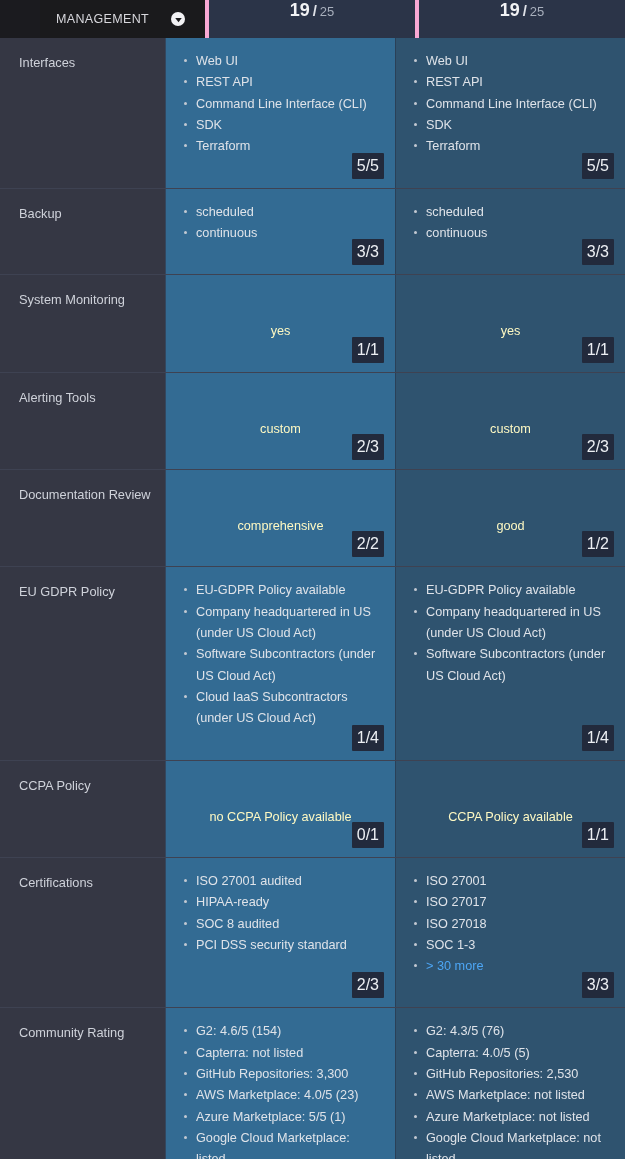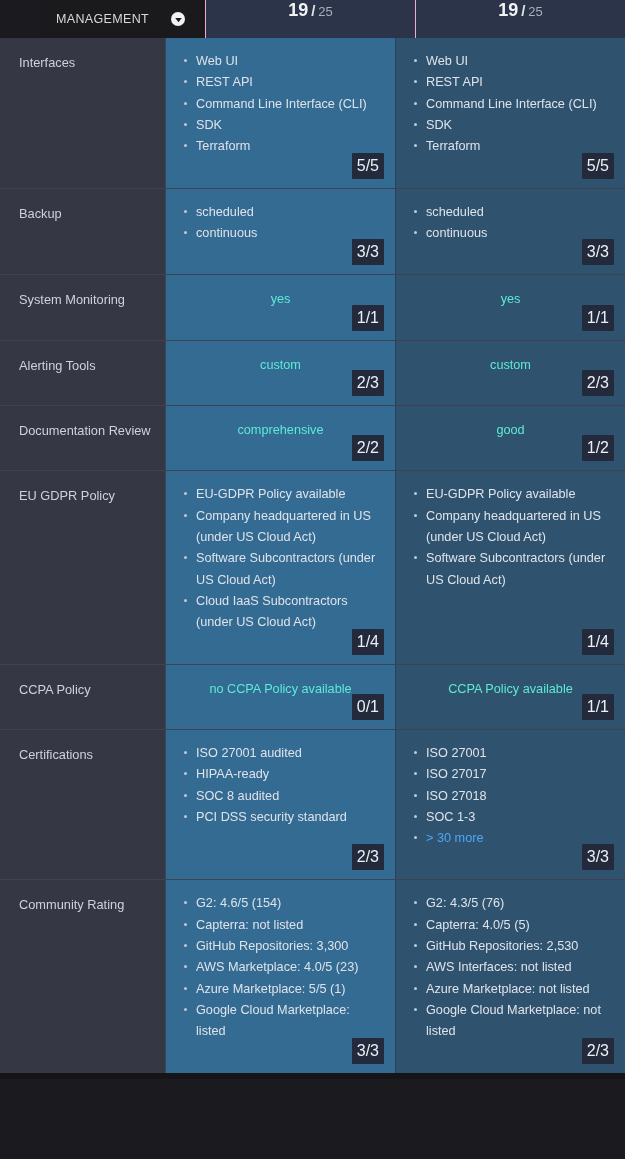--- a/index.html
+++ b/index.html
@@ -47,21 +47,21 @@
     margin-right: 4px;
   }
   .collapse-icon svg { display: block; }
   .hdr-score {
     flex: 1 1 0;
     background: #2b3448;
     display: flex;
     align-items: baseline;
     justify-content: center;
     gap: 3px;
-    border-left: 1px solid #f9a8d4;
+    border-left: 4px solid #f9a8d4;
   }
   .hdr-score .big {
     font-size: 18px;
     font-weight: bold;
     color: #f2f3f5;
   }
   .hdr-score .small {
     font-size: 13px;
     color: #a9b0bd;
   }
@@ -119,24 +119,25 @@
     width: 3px;
     height: 3px;
     border-radius: 50%;
     background: #c3c9d2;
   }
   ul.val-list li.link-item { }
   ul.val-list li.link-item .ltxt { color: #4da6f5; }
 
   .val-plain {
     text-align: center;
-    color: #5eead4;
+    color: #fef9c3;
     font-size: 12.7px;
     line-height: 1.6;
     padding-top: 1px;
+    margin-top: 32px;
   }
 
   .badge {
     position: absolute;
     right: 11px;
     bottom: 9px;
     background: #222a3c;
     color: #eceff3;
     font-size: 16px;
     line-height: 1;
@@ -315,21 +316,21 @@
             <li>Azure Marketplace: 5/5 (1)</li>
             <li>Google Cloud Marketplace: listed</li>
           </ul>
           <div class="badge">3/3</div>
         </div>
         <div class="cell-val col-b">
           <ul class="val-list">
             <li>G2: 4.3/5 (76)</li>
             <li>Capterra: 4.0/5 (5)</li>
             <li>GitHub Repositories: 2,530</li>
-            <li>AWS Interfaces: not listed</li>
+            <li>AWS Marketplace: not listed</li>
             <li>Azure Marketplace: not listed</li>
             <li>Google Cloud Marketplace: not listed</li>
           </ul>
           <div class="badge">2/3</div>
         </div>
       </div>
     </div>
 
 </div>
 <div class="bottom-strip"></div>

